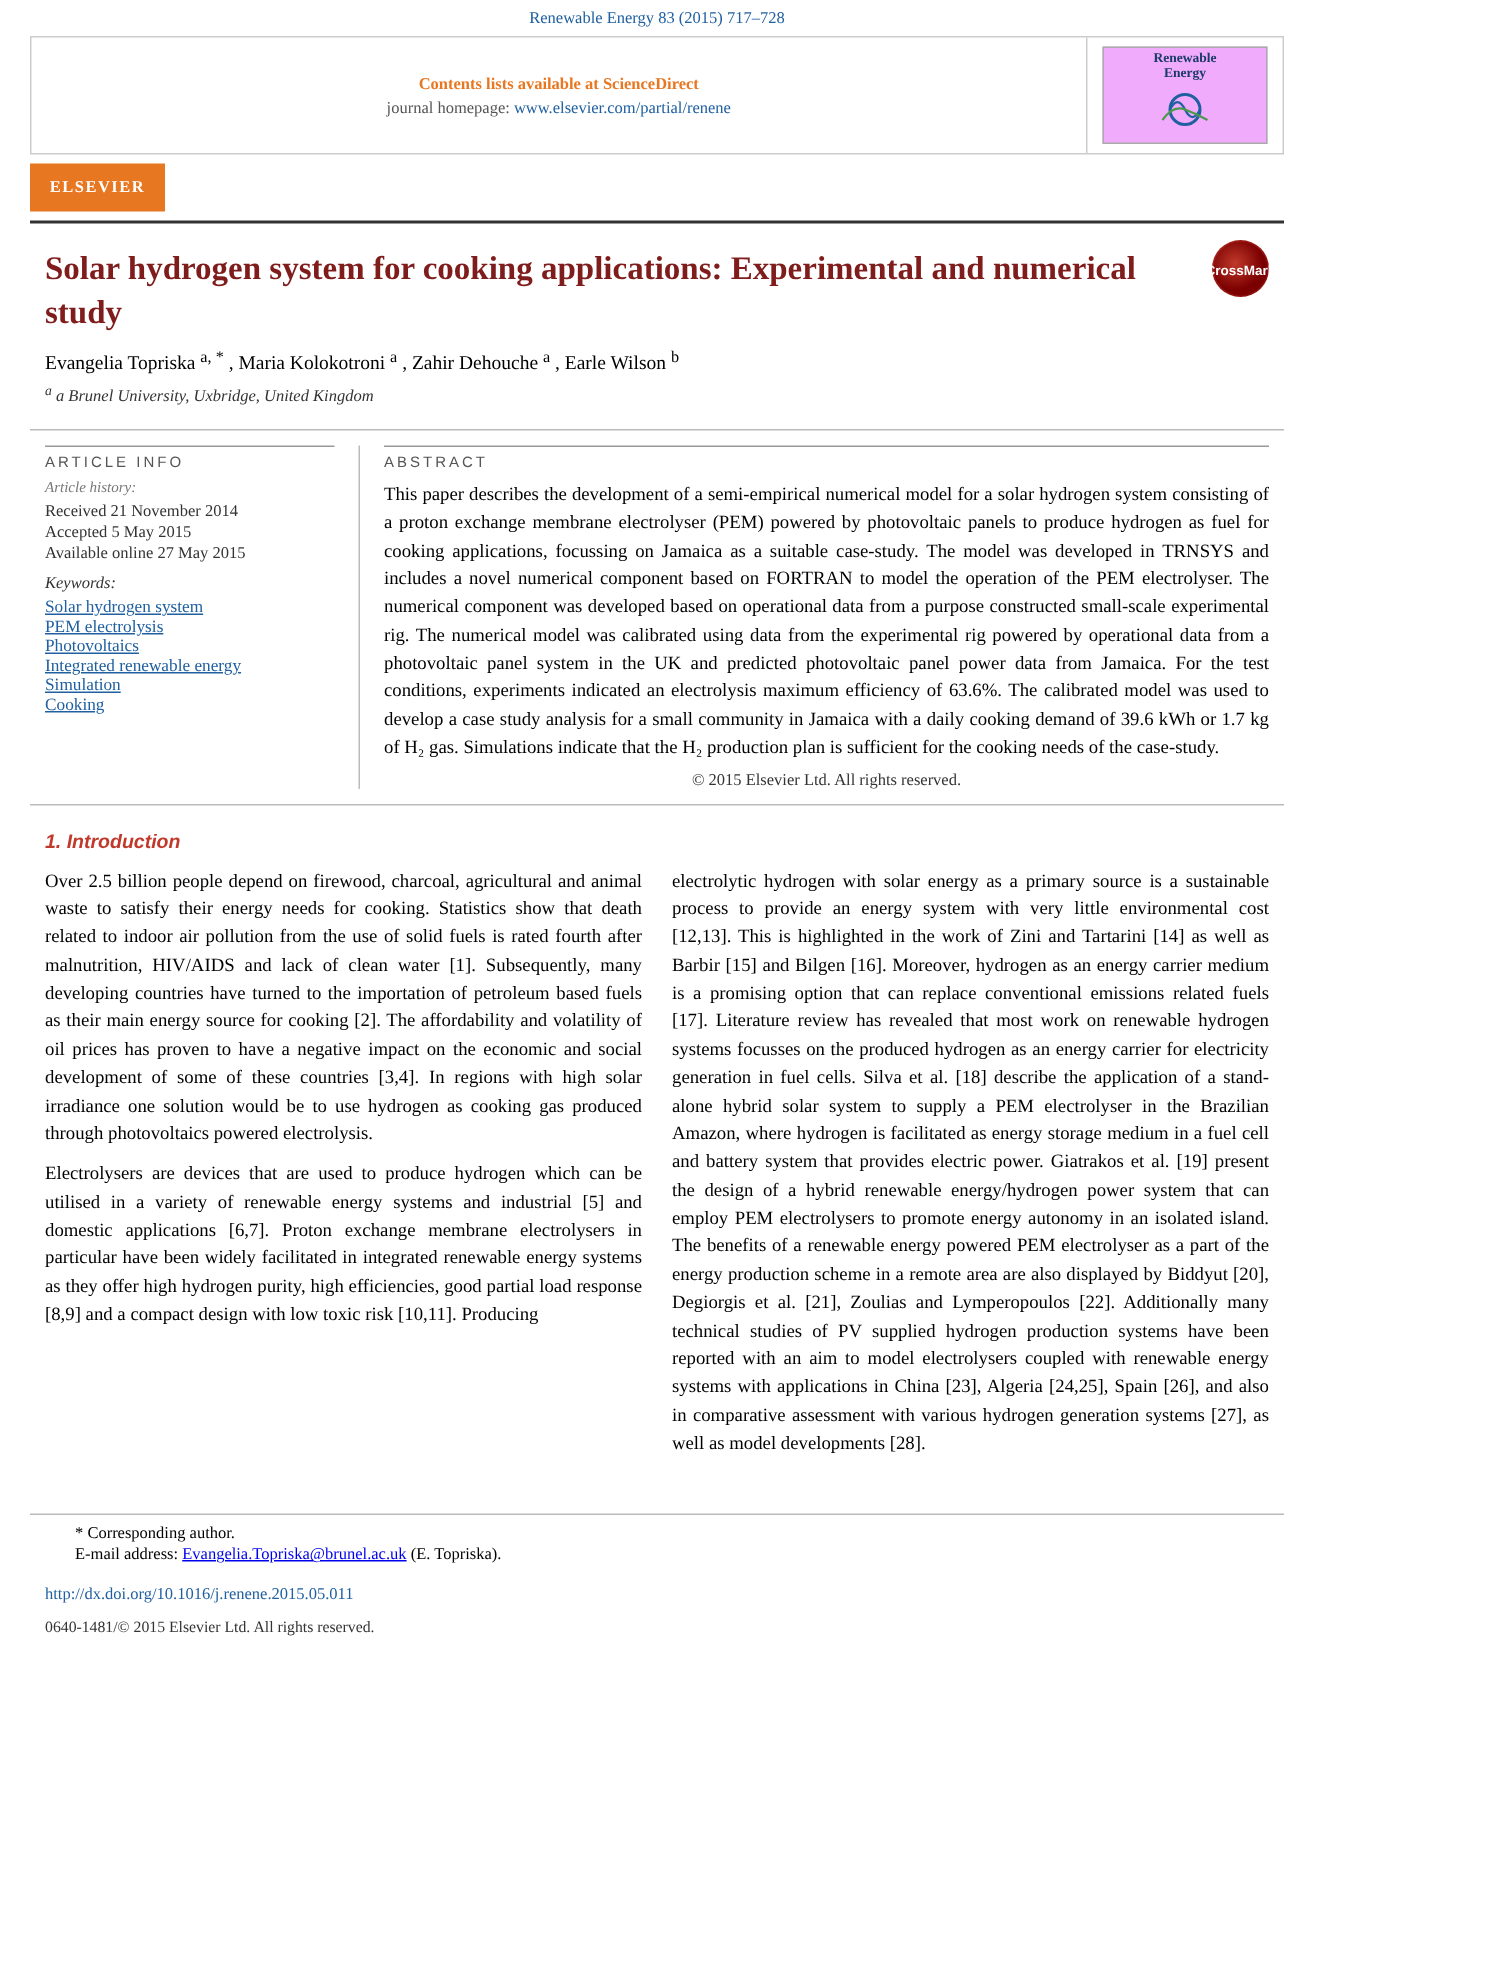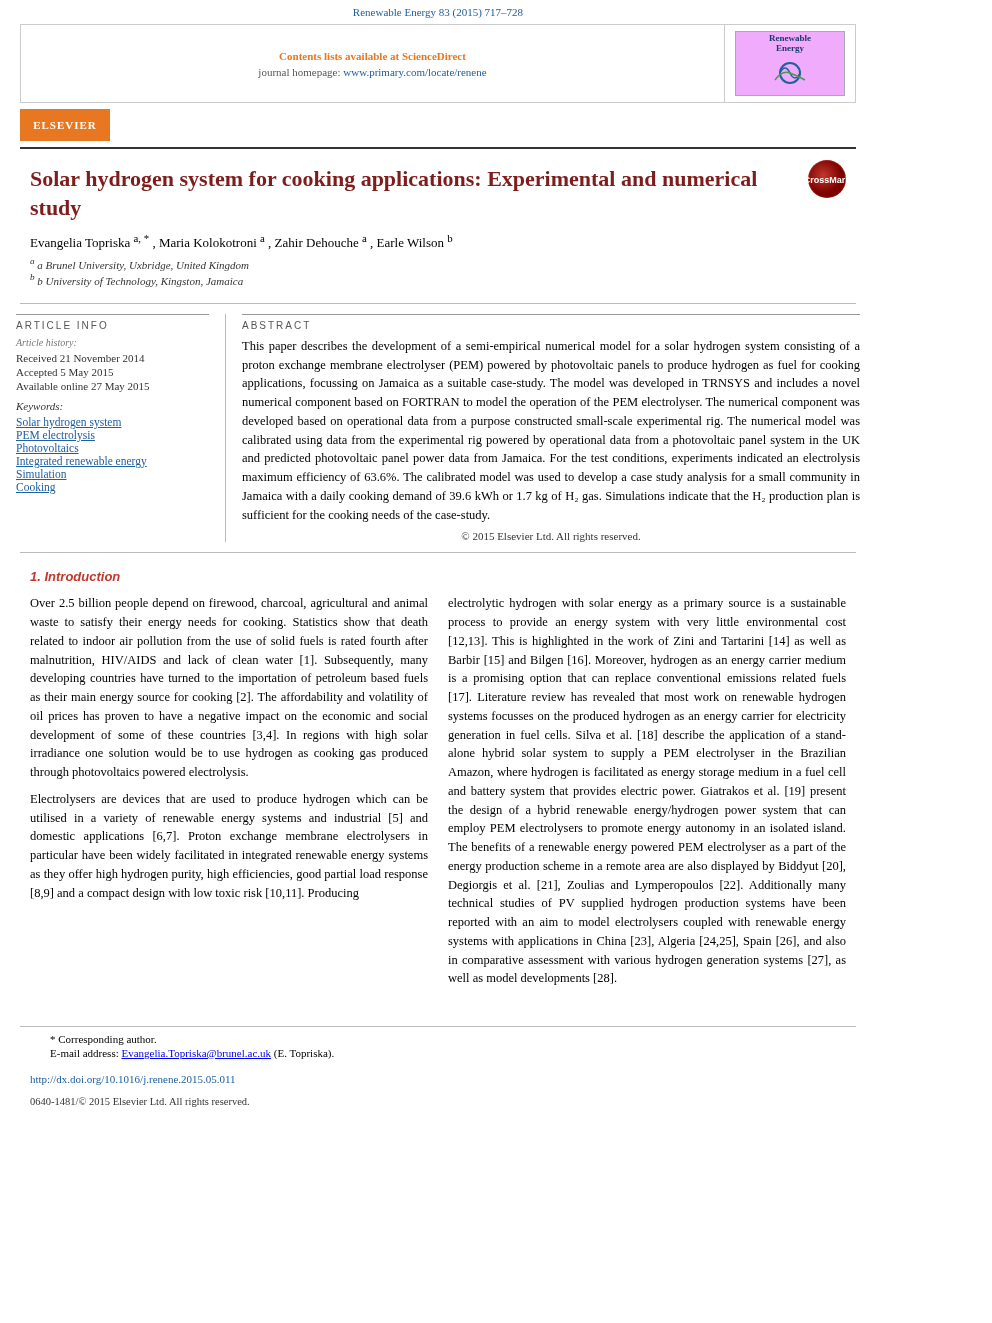--- a/index.html
+++ b/index.html
@@ -179,21 +179,21 @@
       font-size: 11px;
       font-style: italic;
       color: #333;
       margin-bottom: 2px;
     }
 
     
     .two-col {
       display: flex;
       gap: 0;
-      margin: 10px 16px;
+      margin: 10px 30px;
     }
     .col-left {
       width: 210px;
       min-width: 210px;
       padding-right: 16px;
       border-right: 1px solid #bbb;
     }
     .col-right {
       flex: 1;
       padding-left: 16px;
@@ -322,21 +322,21 @@
   </div>
 
   <div class="journal-header">
     <div class="header-main">
       <div class="header-scidir">
         <span>Contents lists available at</span>
         <span style="color:#e87722; font-weight:bold;margin-top:16px;">ScienceDirect</span>
       </div>
       <div class="header-homepage">
         <span>journal homepage:</span>
-        <a href="#">www.primary.com/locate/renene</a>
+        <a href="#">www.elsevier.com/partial/renene</a>
       </div>
     </div>
     <div class="header-logo-area">
       <div class="re-logo-box">
         <div class="re-logo-inner">
           <div class="re-logo-title">Renewable<br>Energy</div>
           <svg class="re-logo-graphic" viewBox="0 0 60 35">
             <circle cx="30" cy="18" r="10" fill="none" stroke="#2060a0" stroke-width="2"></circle>
             <path d="M20 18 Q25 8 30 18 Q35 28 40 18" fill="none" stroke="#2060a0" stroke-width="1.5"></path>
             <path d="M15 25 Q22 15 30 18 Q38 21 45 25" fill="none" stroke="#4a9a4a" stroke-width="1.5"></path>
@@ -375,23 +375,20 @@
 
     <div class="authors">
       <span>Evangelia Topriska </span><sup>a</sup><sup>, *</sup>
       <span>, Maria Kolokotroni </span><sup>a</sup>
       <span>, Zahir Dehouche </span><sup>a</sup>
       <span>, Earle Wilson </span><sup>b</sup>
     </div>
     <div class="affil">
       <sup>a</sup> <span>a Brunel University, Uxbridge, United Kingdom</span>
     </div>
-    <div class="affil">
-      <sup>b</sup> <span>b University of Technology, Kingston, Jamaica</span>
-    </div>
   </div>
 
   <hr class="thin-divider">
 
   <div class="two-col">
     <div class="col-left">
       <div class="section-label">ARTICLE INFO</div>
 
       <div class="article-info-label">Article history:</div>
       <div class="article-info-entry">Received 21 November 2014</div>

